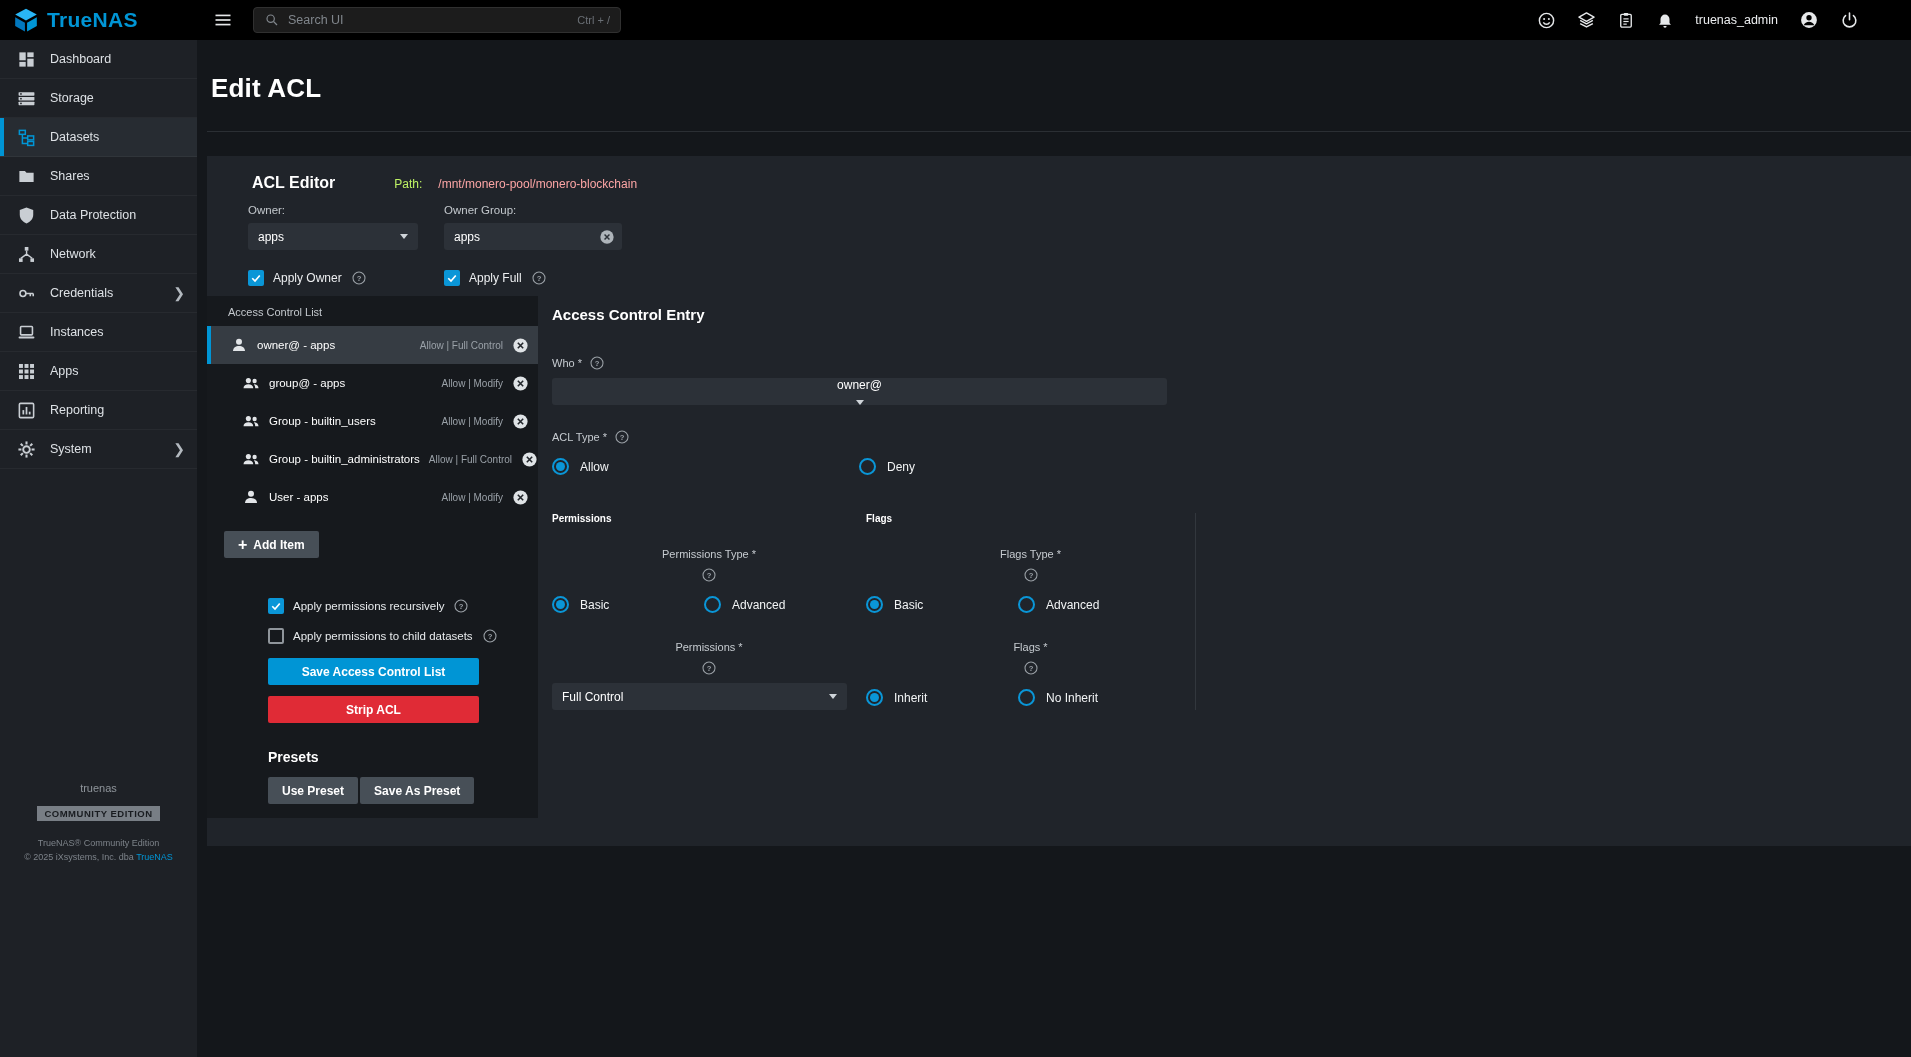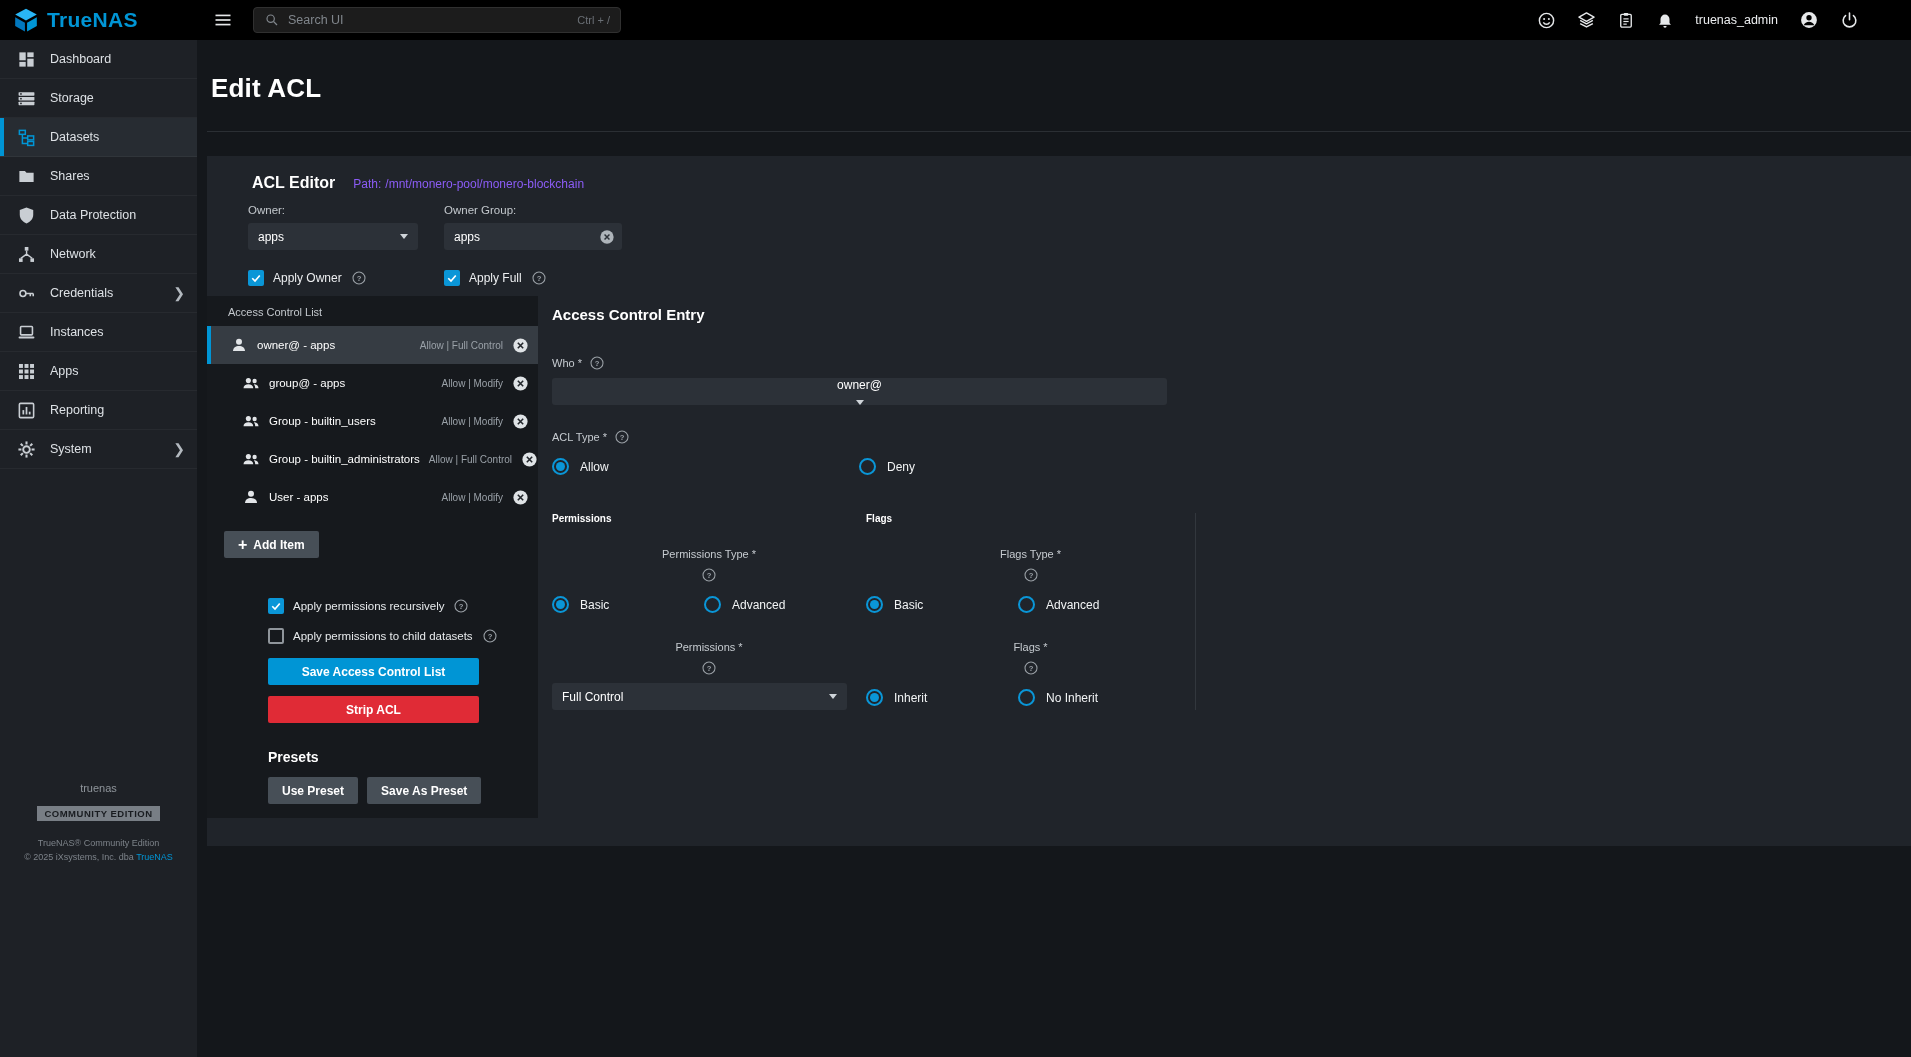--- a/index.html
+++ b/index.html
@@ -37,22 +37,22 @@
   
   .main { position: absolute; left: 197px; top: 40px; right: 0; bottom: 0; background: #14171b; }
   .page-title { font-size: 26px; font-weight: bold; padding: 33px 0 27px 14px; letter-spacing: .2px; }
   .title-divider { height: 1px; background: #2b2f34; margin-left: 10px; }
   .card { position: relative; margin: 24px 0 0 10px; height: 690px; background: #20242a; }
 
   
   .card-head { padding: 18px 0 0 25px; }
   .editor-title-row { display: flex; align-items: baseline; gap: 18px; }
   .editor-title { font-size: 16px; font-weight: bold; margin-left: 20px; }
-  .path-label { font-size: 12px; color: #8b5cf6; }
-  .path-value { font-size: 12px; color: #8b5cf6; margin-left: 4px; }
+  .path-label { font-size: 12px; color: #bef264; margin-left: 41px; }
+  .path-value { font-size: 12px; color: #fca5a5; margin-left: 16px; }
   .owner-row { display: flex; gap: 26px; padding: 12px 0 0 16px; }
   .field { position: relative; }
   .field-label { font-size: 11.5px; color: #c3c8cd; margin-bottom: 7px; }
   .select { height: 27px; background: #2c3138; border-radius: 3px; display: flex; align-items: center; justify-content: space-between; padding: 0 10px; font-size: 12px; color: #fff; cursor: pointer; }
   .caret { width: 0; height: 0; border-left: 4.5px solid transparent; border-right: 4.5px solid transparent; border-top: 5px solid #cfd4d9; }
   .input-wrap { position: relative; }
   .text-input { width: 100%; height: 27px; background: #2c3138; border: none; border-radius: 3px; padding: 0 28px 0 10px; color: #fff; font-size: 12px; font-family: inherit; outline: none; }
   .clear-icon { position: absolute; right: 7px; top: 5.5px; width: 16px; height: 16px; display: flex; cursor: pointer; }
   .head-check-row { display: flex; padding: 20px 0 0 16px; }
   .check-field { width: 196px; display: flex; align-items: center; gap: 9px; cursor: pointer; }
@@ -81,21 +81,21 @@
   .btn-red { background: #e02b36; }
   .add-item-btn { margin: 15px 0 0 17px; }
   .plus-glyph { font-size: 16px; font-weight: bold; line-height: 1; }
 
   .panel-options { padding: 40px 0 0 61px; }
   .opt-row { display: flex; align-items: center; gap: 9px; margin-bottom: 14px; cursor: pointer; }
   .opt-label { font-size: 11.5px; color: #e7eaec; white-space: nowrap; }
   .save-acl { display: block; margin: 4px 0 0 61px; width: 211px; }
   .strip-acl { display: block; margin: 11px 0 0 61px; width: 211px; }
   .presets-title { margin: 26px 0 0 61px; font-size: 14px; font-weight: bold; }
-  .preset-btns { margin: 12px 0 0 61px; display: flex; gap: 9px; }
+  .preset-btns { margin: 12px 0 0 61px; display: flex; gap: 2px; }
 
   
   .ace-panel { flex: 1; padding: 10px 0 0 14px; }
   .ace-title { font-size: 15px; font-weight: bold; }
   .label-row { display: flex; align-items: center; gap: 7px; font-size: 11px; color: #c6cbd0; }
   .mt-who { margin-top: 32px; }
   .who-select { width: 615px; margin-top: 7px; flex-direction: column; }
   .mt-acltype { margin-top: 24px; }
   .radio-row { display: flex; margin-top: 13px; }
   .radio-opt { display: flex; align-items: center; gap: 11px; cursor: pointer; }

